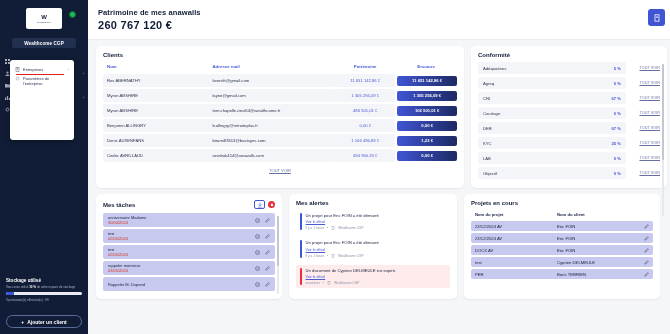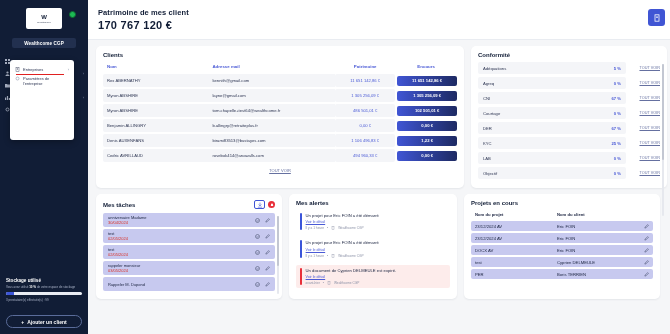--- a/index.html
+++ b/index.html
@@ -281,22 +281,22 @@
 
     <div class="add-btn">
       <span>+</span>
       <span>Ajouter un client</span>
     </div>
   </aside>
 
   <div class="main">
     <header class="topbar">
       <div>
-        <div class="top-title">Patrimoine de mes client</div>
-        <div class="top-amount">170 767 120 €</div>
+        <div class="top-title">Patrimoine de mes anawalls</div>
+        <div class="top-amount">260 767 120 €</div>
       </div>
       <div class="top-right-btn">
         <svg width="8" height="8" viewBox="0 0 10 10">
             <rect x="2.5" y="1" width="5" height="8" fill="none" stroke="#fff" stroke-width="1"></rect>
             <rect x="4.2" y="3" width="1.6" height="2" fill="#fff"></rect>
           </svg>
       </div>
     </header>
 
     <div class="content">

